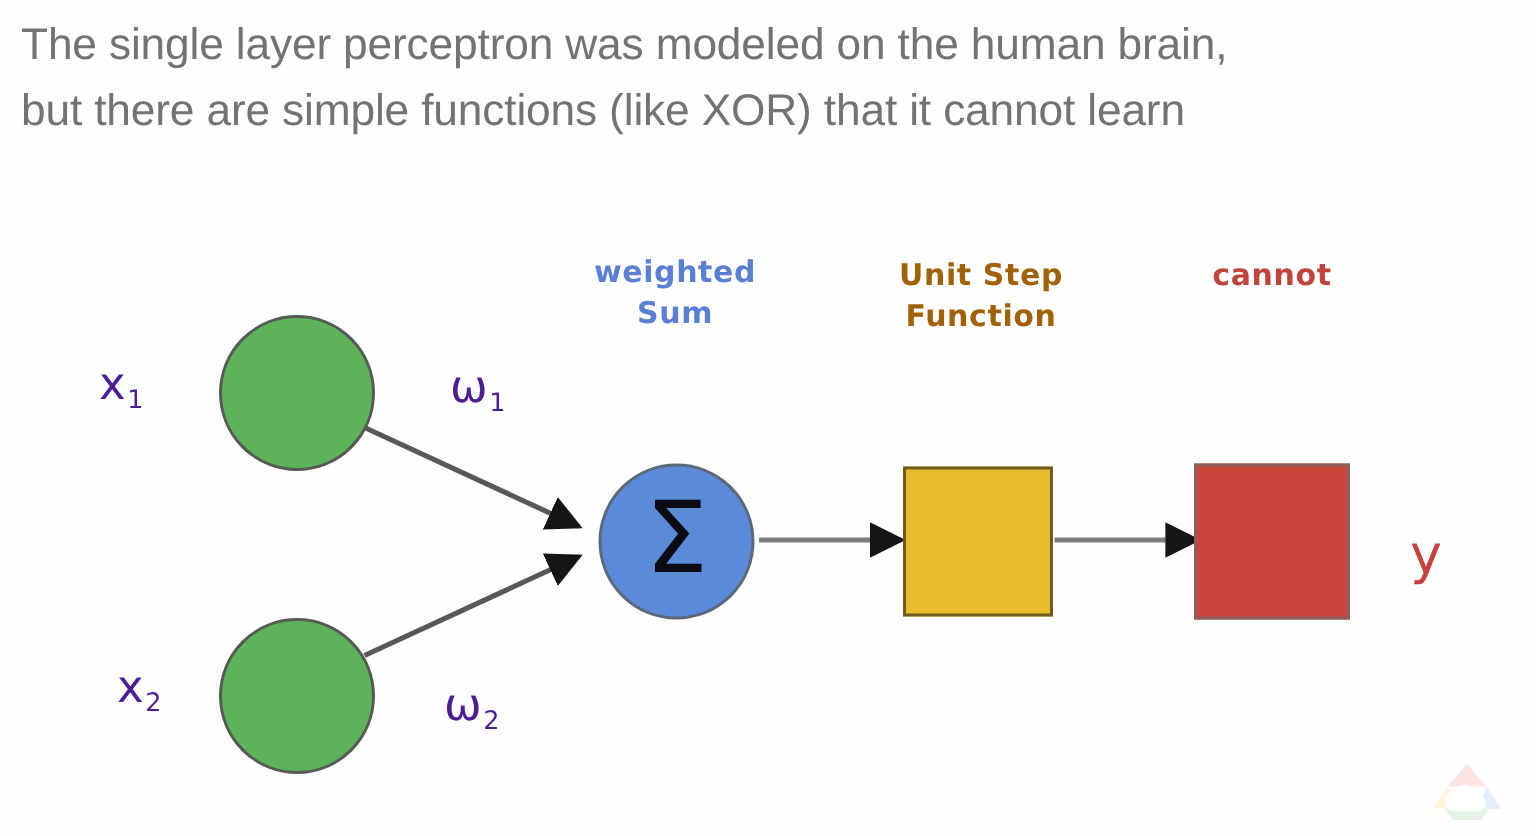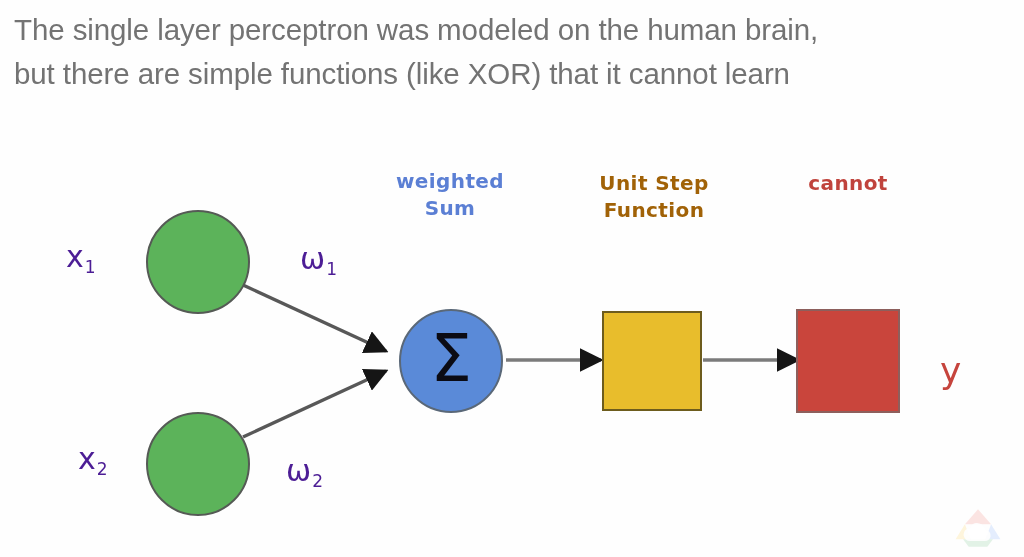--- a/index.html
+++ b/index.html
@@ -163,21 +163,21 @@
   </div>
 
   <div class="var-label" style="left:66px; top:441px;margin-left:12px;">
     <span>x</span><span class="sub">2</span>
   </div>
 
   <div class="var-label" style="left:300px; top:241px;text-align:center;">
     <span>ω</span><span class="sub">1</span>
   </div>
 
-  <div class="var-label" style="left:286px; top:453px;">
+  <div class="var-label" style="left:296px; top:453px;">
     <span>ω</span><span class="sub">2</span>
   </div>
 
   <svg class="overlay" viewBox="0 0 1024 557">
     <defs>
       <marker id="arrowhead" markerWidth="7" markerHeight="7" refX="6.2" refY="3.5" orient="auto" markerUnits="strokeWidth">
         <path d="M0,0 L7,3.5 L0,7 z" fill="#151515"></path>
       </marker>
     </defs>
 

